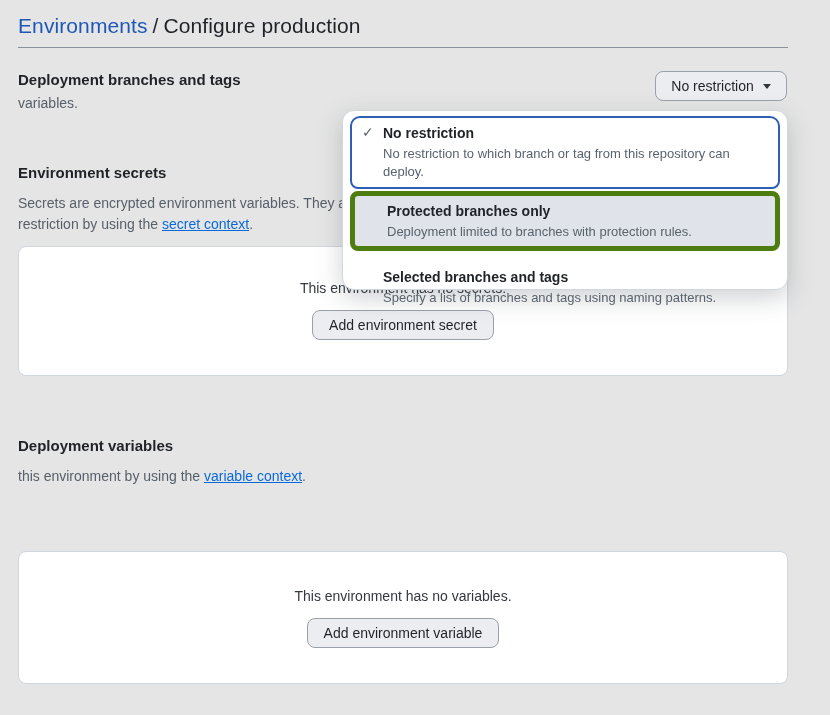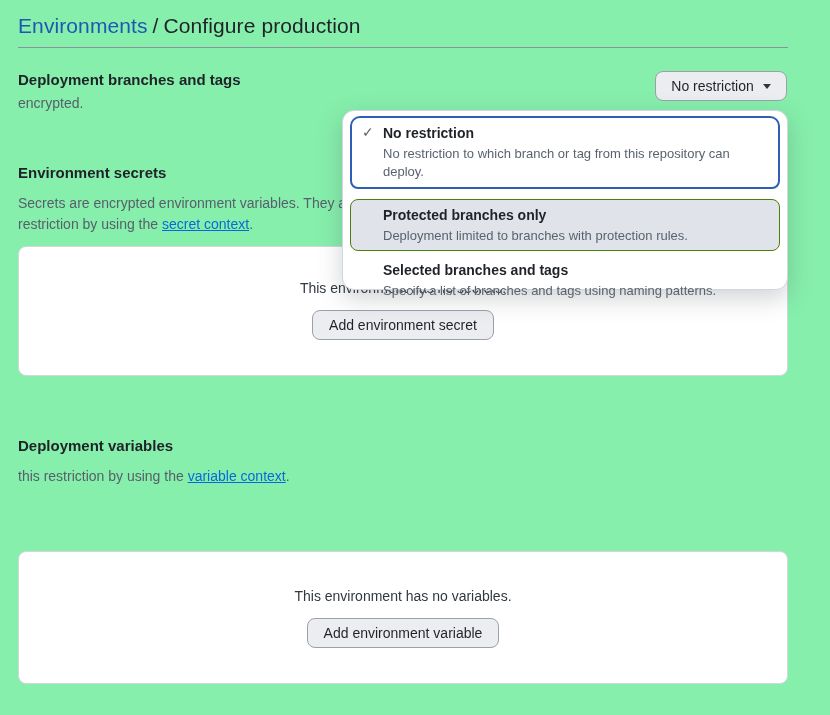--- a/index.html
+++ b/index.html
@@ -1,21 +1,21 @@
 <!DOCTYPE html>
 <html><head>
 <meta charset="utf-8">
 <style>
   * { box-sizing: border-box; margin: 0; padding: 0; }
   html, body { background: #ffffff; }
   #screen {
     position: relative;
     width: 830px;
     height: 715px;
-    background: #86efac;
+    background: #e5e5e5;
     font-family: "Liberation Sans", sans-serif;
     color: #1f2328;
     overflow: hidden;
   }
   .abs { position: absolute; }
 
   
   .breadcrumb {
     left: 18px; top: 14px;
     font-size: 21px;
@@ -112,26 +112,26 @@
     color: #59636e;
     margin-top: 2px;
   }
   .menu-item.selected {
     border: 2px solid #2f5fb5;
     border-radius: 10px 10px 8px 8px;
     padding: 5px 9px 6px 31px;
     background: #ffffff;
   }
   .menu-item.hovered {
-    margin-top: 10px;
+    margin-top: 2px;
     background: #e0e4ea;
-    border: 1px solid #4d7c0f;
+    border: 5px solid #4d7c0f;
     padding: 5px 0 5px 32px;
   }
-  .menu-item.plain { padding-top: 9px; }
+  .menu-item.plain { padding-top: 16px; }
   .check-icon {
     position: absolute;
     left: 10px; top: 6px;
     font-size: 14px;
     color: #57606a;
   }
 
   
   .empty-box {
     left: 18px;
@@ -158,21 +158,21 @@
 <div id="screen">
 
   <div class="abs breadcrumb">
     <a href="#">Environments</a><span class="sep">/</span><span>Configure production</span>
   </div>
 
   <div class="abs divider"></div>
 
   <div class="abs section-heading" style="top:70px;">Deployment branches and tags</div>
   <div class="abs section-desc" style="top:93px; width:620px;">
-    <span class="line">encrypted.</span>
+    <span class="line">variables.</span>
   </div>
 
   <button class="abs gh-btn dropdown-btn">
     <span>No restriction</span>
     <span class="caret-down"></span>
   </button>
 
   <div class="abs menu-panel">
     <div class="menu-item selected">
       <span class="check-icon">✓</span>
@@ -195,21 +195,21 @@
     <span class="line"><span>restriction by using the </span><a href="#">secret context</a><span>.</span></span>
   </div>
 
   <div class="abs empty-box secrets-box">
     <div class="empty-text">This environment has no secrets.</div>
     <button class="gh-btn">Add environment secret</button>
   </div>
 
   <div class="abs section-heading" style="top:436px;">Deployment variables</div>
   <div class="abs section-desc" style="top:466px; width:780px;">
-    <span class="line"><span>this restriction by using the </span><a href="#">variable context</a><span>.</span></span>
+    <span class="line"><span>this environment by using the </span><a href="#">variable context</a><span>.</span></span>
   </div>
 
   <div class="abs empty-box vars-box">
     <div class="empty-text">This environment has no variables.</div>
     <button class="gh-btn">Add environment variable</button>
   </div>
 
 </div>
 
 </body></html>

